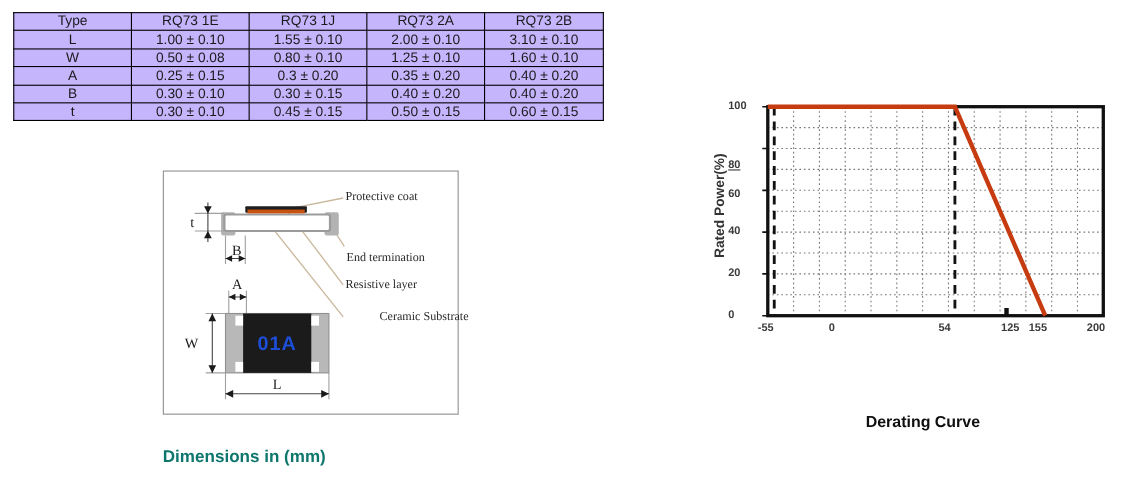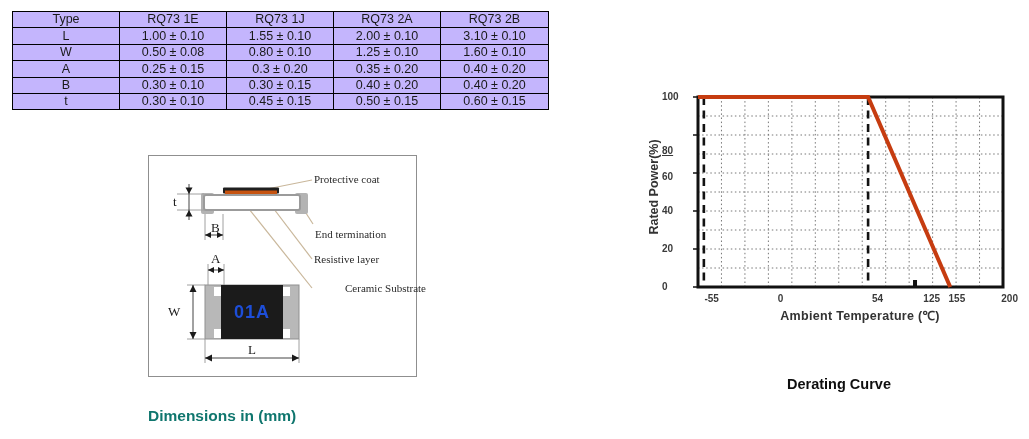--- a/index.html
+++ b/index.html
@@ -39,21 +39,21 @@
     font-weight:700;font-size:15.5px;color:#0f766e;
   }
   
   .chart-wrap{position:absolute;left:640px;top:55px;width:380px;height:270px;}
   .grid{stroke:#777;stroke-width:1;stroke-dasharray:1.5 2.6;}
   .dashed-guide{stroke:#121212;stroke-width:2.6;stroke-dasharray:8 5.5;}
   .ytickmark{stroke:#111;stroke-width:1.5;}
   #plot-border{fill:none;stroke:#111;stroke-width:3;}
   #derating-line{fill:none;stroke-width:4;stroke-linejoin:miter;stroke-linecap:butt;}
   .xtick-label{
-    position:absolute;top:238px;width:30px;text-align:right;
+    position:absolute;top:238px;width:30px;text-align:left;
     font-size:10px;font-weight:700;color:#3a3a3a;
   }
   .ytick-label{
     position:absolute;left:22px;width:30px;text-align:left;
     font-size:10px;font-weight:700;color:#3a3a3a;
   }
   .y-axis-title{
     position:absolute;left:-56px;top:125px;width:140px;text-align:center;
     transform:rotate(-90deg);font-size:12.5px;font-weight:700;color:#333;
   }
@@ -242,21 +242,20 @@
         <line x1="53" y1="118" x2="58" y2="118" class="ytickmark"></line>
         <line x1="53" y1="156" x2="58" y2="156" class="ytickmark"></line>
         <line x1="53" y1="194" x2="58" y2="194" class="ytickmark"></line>
         <line x1="53" y1="232" x2="58" y2="232" class="ytickmark"></line>
         <rect x="273.0192307692308" y="225" width="4" height="7" fill="#111"></rect>
       </g>
     <rect id="plot-border" x="58" y="42" width="305" height="190"></rect>
     <polyline id="derating-line" points="58,42 228.09615384615384,42 310.21153846153845,232" stroke="#c63c10"></polyline>
   </svg>
   <span class="y-axis-title">Rated Power(%)</span>
-  <span class="x-axis-title">Ambient Temperature (℃)</span>
   <span class="xtick-label" style="left: 48.8654px;">-55</span>
   <span class="xtick-label" style="left: 113.385px;">0</span>
   <span class="xtick-label" style="left: 213.096px;">54</span>
   <span class="xtick-label" style="left: 260.019px; margin-left: 10px;">125</span>
   <span class="xtick-label" style="left: 295.212px;">155</span>
   <span class="xtick-label" style="left: 348px;">200</span>
   <span class="ytick-label" style="top: 36px;">100</span>
   <span class="ytick-label" style="top: 90px; text-decoration: underline;">80</span>
   <span class="ytick-label" style="top: 116px;">60</span>
   <span class="ytick-label" style="top: 150px;">40</span>

